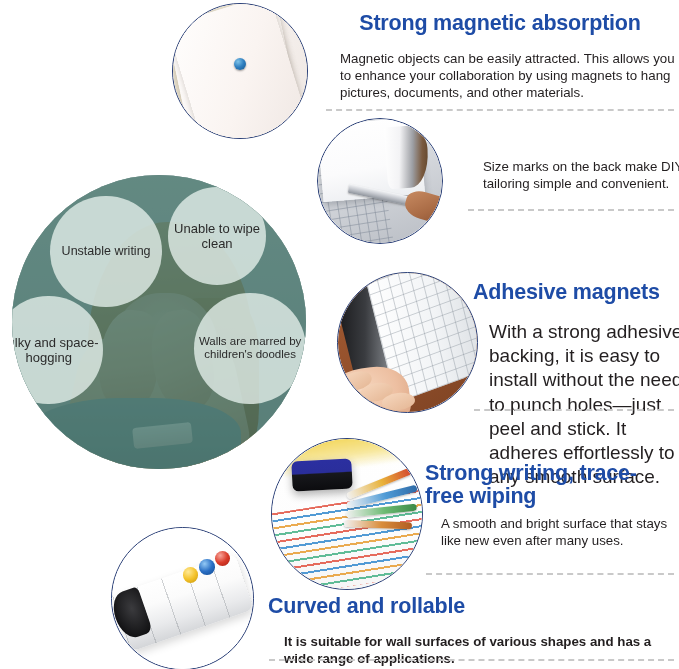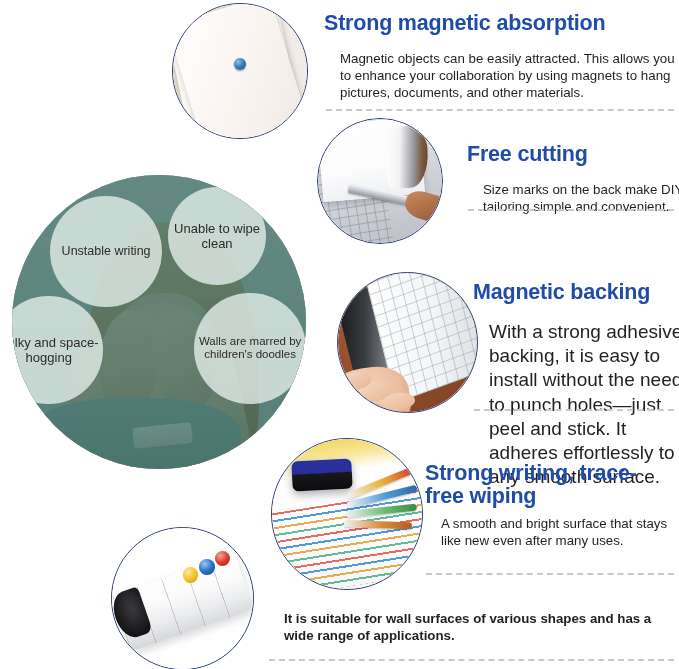--- a/index.html
+++ b/index.html
@@ -389,56 +389,55 @@
     <div class="photo-inner">
       <div class="p1-bg"></div>
       <div class="p1-sheet back"></div>
       <div class="p1-sheet mid"></div>
       <div class="p1-sheet front"></div>
       <div class="p1-magnet"></div>
     </div>
   </div>
 
   <div class="abs" style="left:324px; top:12px; width:352px;">
-    <h2 class="feature-title" style="font-size:21.5px;">Strong magnetic absorption</h2>
+    <h2 class="feature-title" style="font-size:21.5px;text-align:center;">Strong magnetic absorption</h2>
     <p class="feature-body" style="font-size:13.3px; width:343px;">Magnetic objects can be easily attracted. This allows you to enhance your collaboration by using magnets to hang pictures, documents, and other materials.</p>
   </div>
   <div class="divider" style="left:326px; top:109px; width:348px;"></div>
 
   <div class="photo-circle" style="left:317px; top:118px; width:126px; height:126px;">
     <div class="photo-inner">
       <div class="p2-bg"></div>
       <div class="p2-grid"></div>
       <div class="p2-paper"></div>
       <div class="p2-curl"></div>
       <div class="p2-blade"></div>
       <div class="p2-handle"></div>
     </div>
   </div>
 
   <div class="abs" style="left:467px; top:143px; width:210px;">
-    <h2 class="feature-title" style="font-size:21.5px;">Free cutting</h2>
     <p class="feature-body" style="font-size:13.3px; width:205px;">Size marks on the back make DIY tailoring simple and convenient.</p>
   </div>
   <div class="divider" style="left:468px; top:209px; width:206px;"></div>
 
   <div class="photo-circle" style="left:337px; top:272px; width:141px; height:141px;">
     <div class="photo-inner">
       <div class="p3-bg"></div>
       <div class="p3-dark"></div>
       <div class="p3-white"></div>
       <div class="p3-hand"></div>
       <div class="p3-finger" style="left:2%;  bottom:16%; width:22%; height:13%; transform:rotate(-14deg);"></div>
       <div class="p3-finger" style="left:16%; bottom:8%;  width:24%; height:13%; transform:rotate(-10deg);"></div>
       <div class="p3-finger" style="left:32%; bottom:2%;  width:24%; height:12%; transform:rotate(-6deg);"></div>
     </div>
   </div>
 
   <div class="abs" style="left:473px; top:281px; width:206px;">
-    <h2 class="feature-title" style="font-size:21.5px;">Magnetic backing</h2>
+    <h2 class="feature-title" style="font-size:21.5px;">Adhesive magnets</h2>
     <p class="feature-body" style="font-size:19px; width:202px;">With a strong adhesive backing, it is easy to install without the need to punch holes—just peel and stick. It adheres effortlessly to any smooth surface.</p>
   </div>
   <div class="divider" style="left:474px; top:409px; width:200px;"></div>
 
   <div class="photo-circle" style="left:271px; top:438px; width:152px; height:152px;">
     <div class="photo-inner">
       <div class="p4-bg"></div>
       <div class="p4-yellow"></div>
       <div class="p4-stripes"></div>
       <div class="p4-eraser"></div>
@@ -460,17 +459,18 @@
       <div class="p5-bg"></div>
       <div class="p5-roll"></div>
       <div class="p5-core"></div>
       <div class="p5-magnet p5-m-yellow" style="left:50%; top:28%;"></div>
       <div class="p5-magnet p5-m-blue" style="left:62%; top:22%;"></div>
       <div class="p5-magnet p5-m-red" style="left:73%; top:16%;"></div>
     </div>
   </div>
 
   <div class="abs" style="left:268px; top:595px; width:408px;">
+    <h2 class="feature-title" style="font-size:21.5px;">Curved and rollable</h2>
     <p class="feature-body" style="font-size:13.3px; width:400px;font-weight:bold;">It is suitable for wall surfaces of various shapes and has a wide range of applications.</p>
   </div>
   <div class="divider" style="left:269px; top:659px; width:405px;"></div>
 
 </div>
 
 </body></html>

